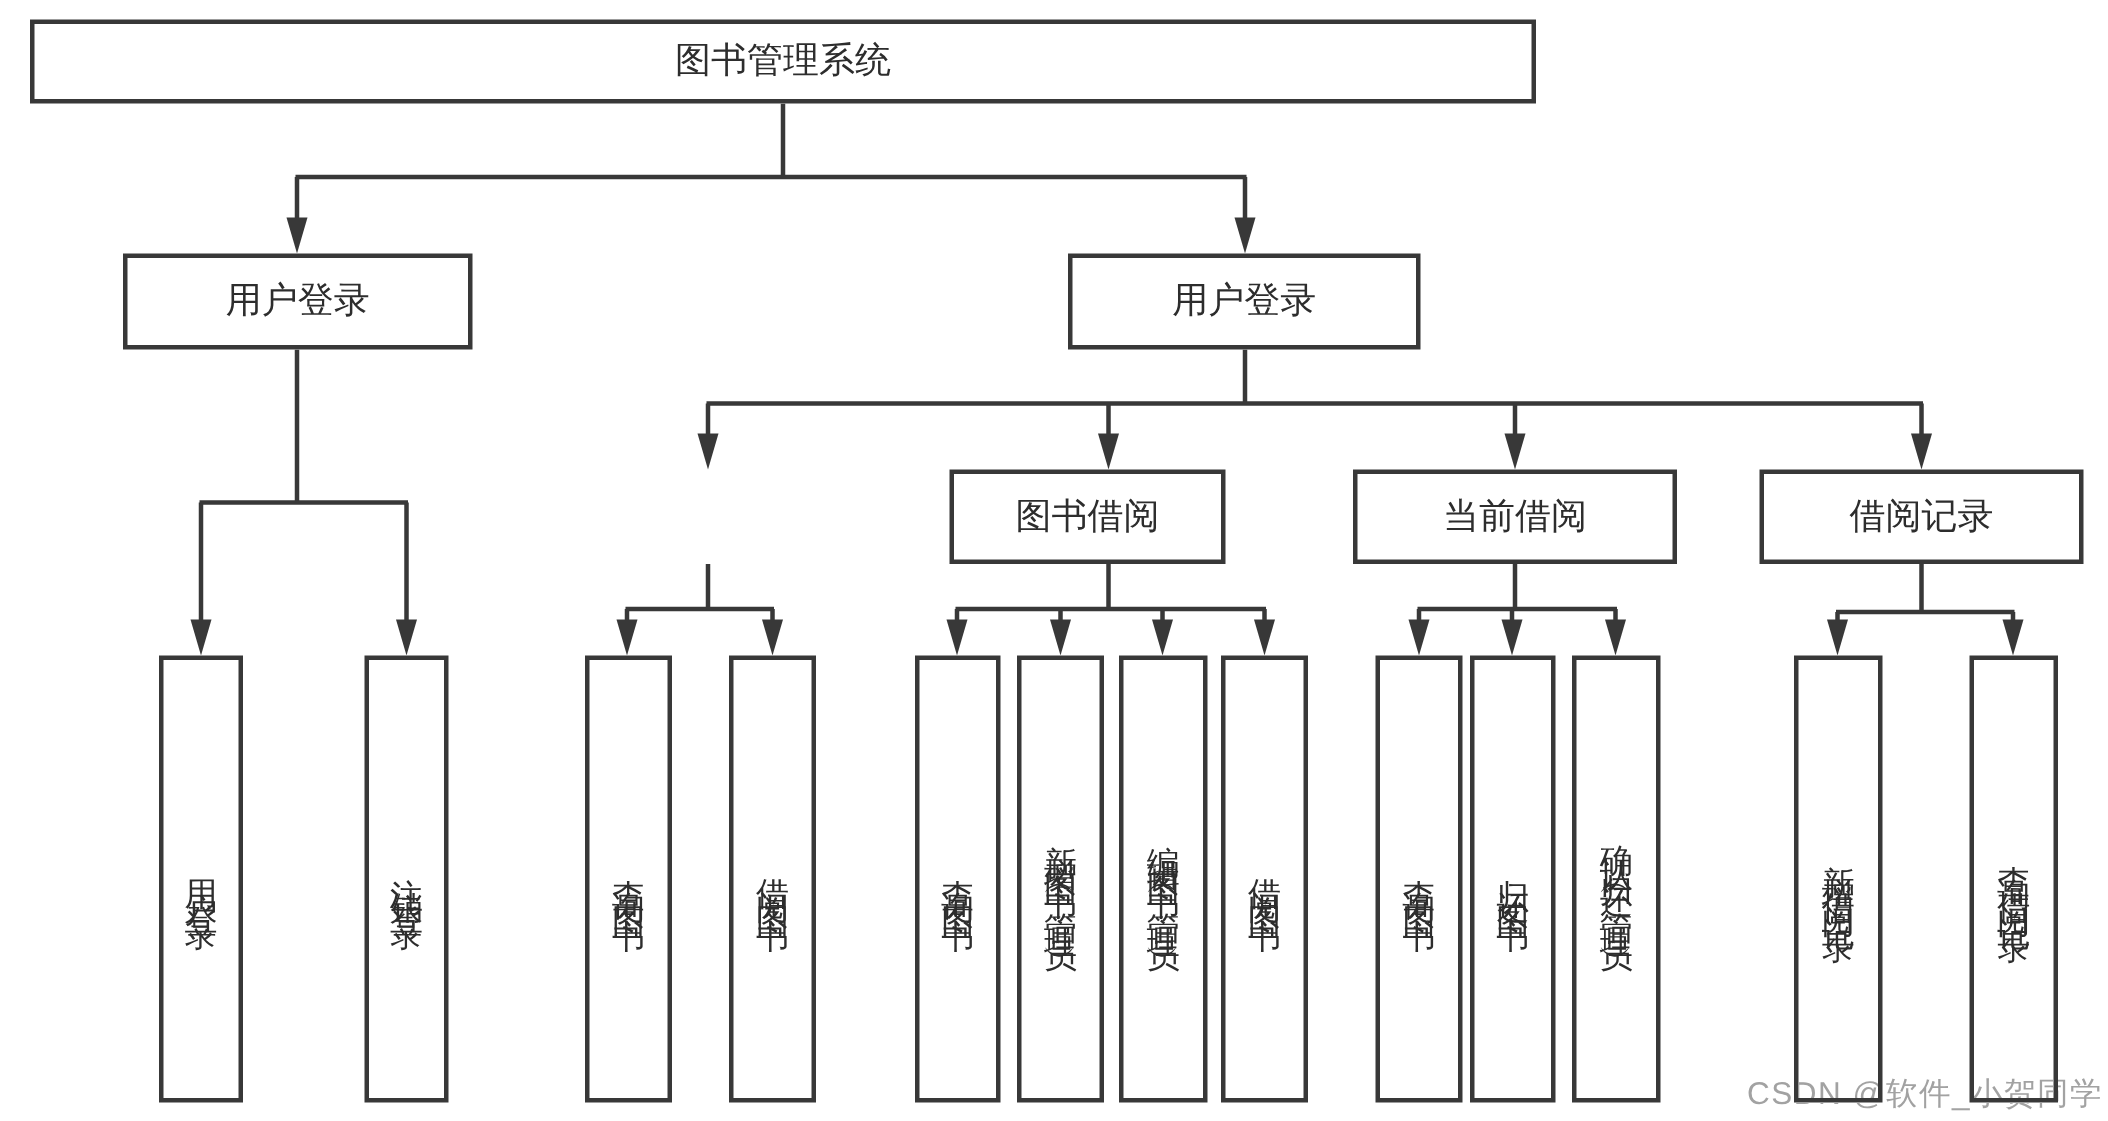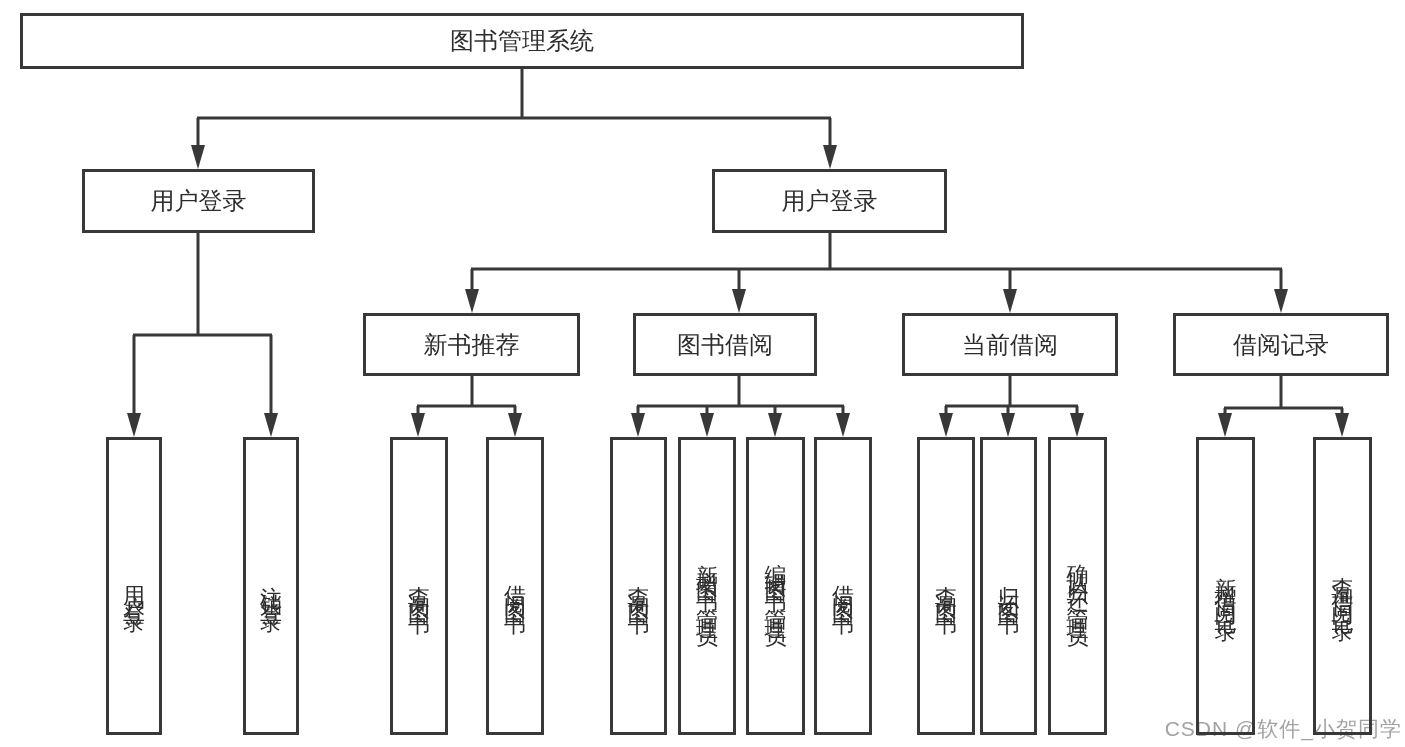--- a/index.html
+++ b/index.html
@@ -129,23 +129,20 @@
     <span>图书管理系统</span>
   </div>
 
   <div class="box n-user-login">
     <span>用户登录</span>
   </div>
   <div class="box n-book-mgmt">
     <span>用户登录</span>
   </div>
 
-  <div class="box n-new-book">
-    <span>新书推荐</span>
-  </div>
   <div class="box n-book-borrow">
     <span>图书借阅</span>
   </div>
   <div class="box n-current-borrow">
     <span>当前借阅</span>
   </div>
   <div class="box n-borrow-record">
     <span>借阅记录</span>
   </div>
 

